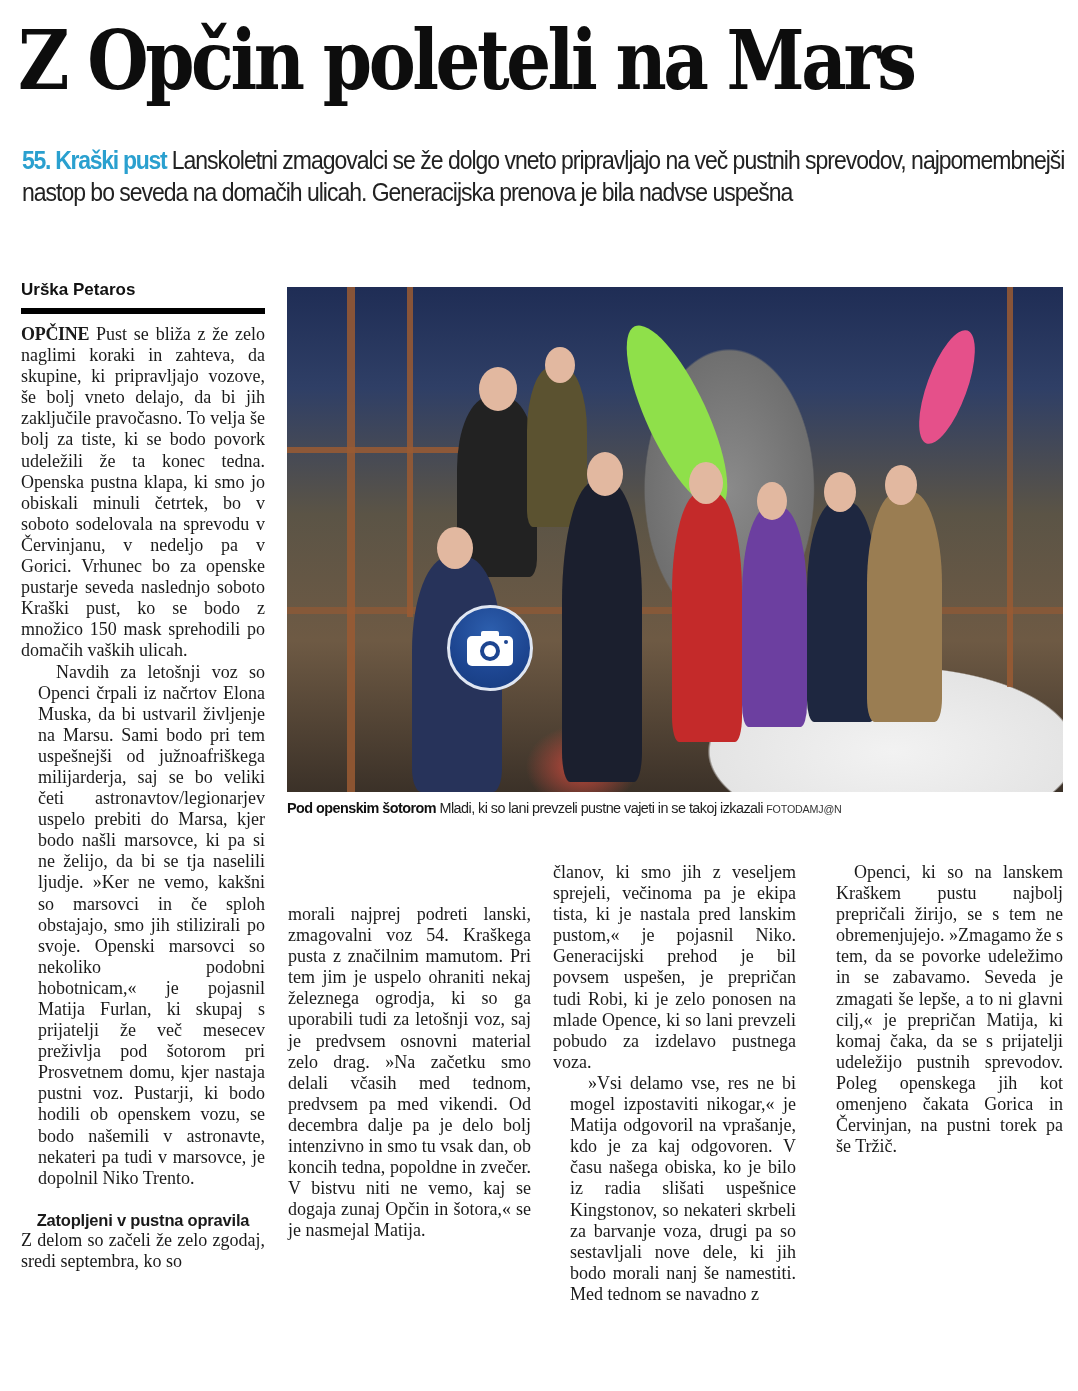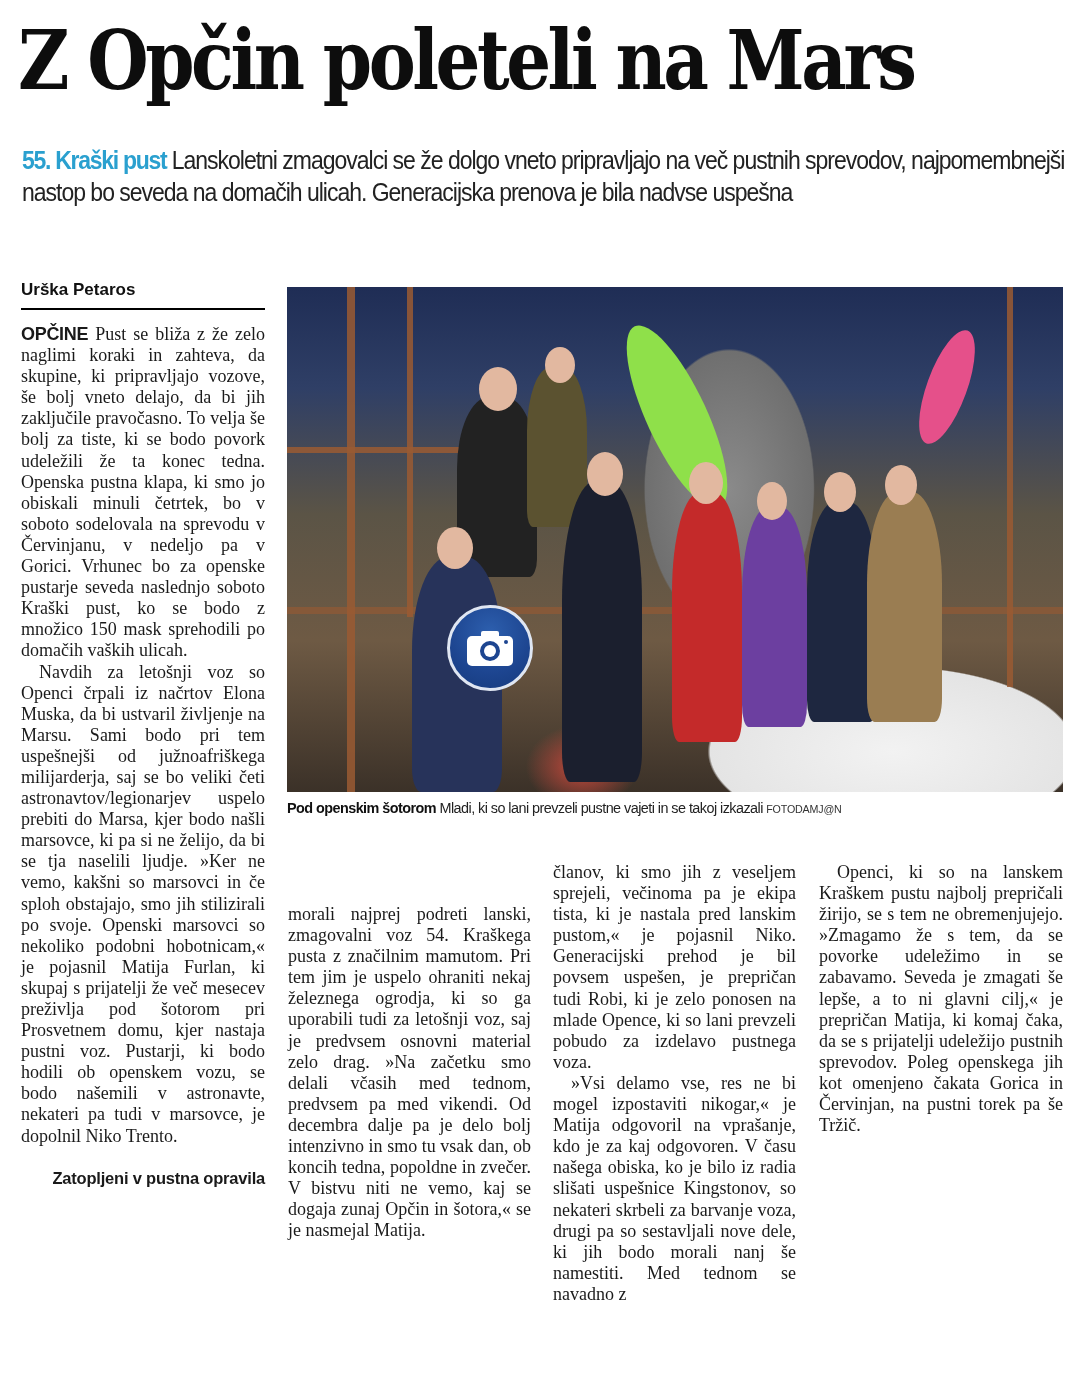--- a/index.html
+++ b/index.html
@@ -17,34 +17,34 @@
     position: absolute; left: 22px; top: 144px; width: 1050px;
     font-family: "Liberation Sans", sans-serif; font-size: 25px; line-height: 32px;
     letter-spacing: -1.1px; color: #222;
     transform: scaleX(0.92); transform-origin: left top; width: 1140px;
   }
   .deck .kicker { color: #2aa0cf; font-weight: bold; letter-spacing: -1.4px; }
 
   .byline {
     position: absolute; left: 21px; top: 280px; width: 244px;
     font-family: "Liberation Sans", sans-serif; font-weight: bold; font-size: 17px;
-    padding-bottom: 8px; border-bottom: 2px solid #000000;
+    padding-bottom: 8px; border-bottom: 6px solid #000000;
   }
 
   .col {
     position: absolute; font-family: "Liberation Serif", serif; font-size: 18px;
     line-height: 21.1px; text-align: justify; color: #1a1a1a;
     hyphens: manual;
   }
   .col p { text-indent: 0; }
-  .col p.ind { text-indent: 18px; }
-  .col .dateline { font-family: Liberation Sans, sans-serif; font-weight: bold; letter-spacing: -0.3px; }
+  .col p.ind { text-indent: 18px; margin-left: 17px; }
+  .col .dateline { font-family: Liberation Serif, serif; font-weight: bold; letter-spacing: -0.3px; }
   .col h3 {
     font-family: "Liberation Sans", sans-serif; font-weight: bold; font-size: 16.5px;
-    line-height: 20px; margin-top: 21px; letter-spacing: -0.2px; text-align: right;
+    line-height: 20px; margin-top: 21px; letter-spacing: -0.2px; text-align: center;
   }
 
   #c1 { left: 21px; top: 324px; width: 244px; }
   #c2 { left: 288px; top: 904px; width: 243px; }
   #c3 { left: 553px; top: 862px; width: 243px; }
   #c4 { left: 819px; top: 862px; width: 244px; }
 
   .photo {
     position: absolute; left: 287px; top: 287px; width: 776px; height: 505px;
     overflow: hidden;
@@ -88,20 +88,21 @@
 
 <div class="byline">Urška Petaros</div>
 
 <div class="col" id="c1">
   <p>
     <span class="dateline">OPČINE</span>
     <span>Pust se bliža z že zelo naglimi koraki in zahteva, da skupine, ki pripravljajo vozove, še bolj vneto delajo, da bi jih zaključile pravočasno. To velja še bolj za tiste, ki se bodo povork udeležili že ta konec tedna. Openska pustna klapa, ki smo jo obiskali minuli četrtek, bo v soboto sodelovala na sprevodu v Červinjanu, v nedeljo pa v Gorici. Vrhunec bo za openske pustarje seveda naslednjo soboto Kraški pust, ko se bodo z množico 150 mask sprehodili po domačih vaških ulicah.</span>
   </p>
   <p class="ind">Navdih za letošnji voz so Openci črpali iz načrtov Elona Muska, da bi ustvaril življenje na Marsu. Sami bodo pri tem uspešnejši od južnoafriškega milijarderja, saj se bo veliki četi astronavtov/legionarjev uspelo prebiti do Marsa, kjer bodo našli marsovce, ki pa si ne želijo, da bi se tja naselili ljudje. »Ker ne vemo, kakšni so marsovci in če sploh obstajajo, smo jih stilizirali po svoje. Openski marsovci so nekoliko podobni hobotnicam,« je pojasnil Matija Furlan, ki skupaj s prijatelji že več mesecev preživlja pod šotorom pri Prosvetnem domu, kjer nastaja pustni voz. Pustarji, ki bodo hodili ob openskem vozu, se bodo našemili v astronavte, nekateri pa tudi v marsovce, je dopolnil Niko Trento.</p>
   <h3>Zatopljeni v pustna opravila</h3>
+  <p>Z delom so začeli že zelo zgodaj, sredi septembra, ko so</p>
 </div>
 
 <div class="photo">
   <div class="beam" style="left:60px;top:0;width:8px;height:505px;"></div>
   <div class="beam" style="left:0;top:160px;width:260px;height:6px;"></div>
   <div class="beam" style="left:120px;top:0;width:6px;height:330px;"></div>
   <div class="beam" style="left:720px;top:0;width:6px;height:400px;"></div>
   <div class="beam" style="left:0;top:320px;width:776px;height:7px;opacity:.6;"></div>
   <div class="horn-green"></div>
   <div class="horn-pink"></div>

